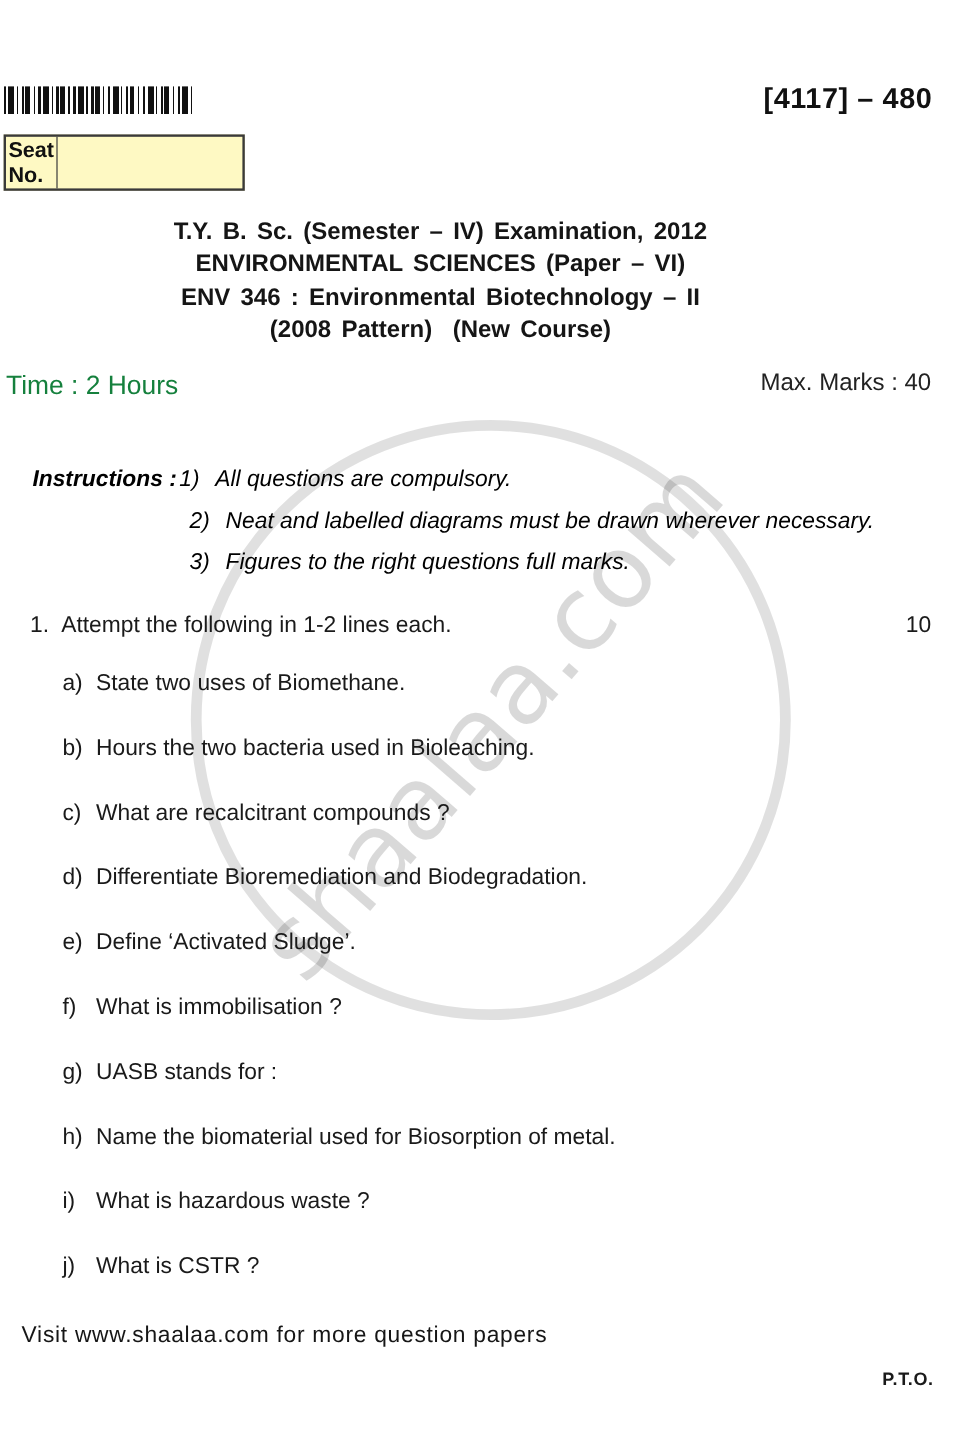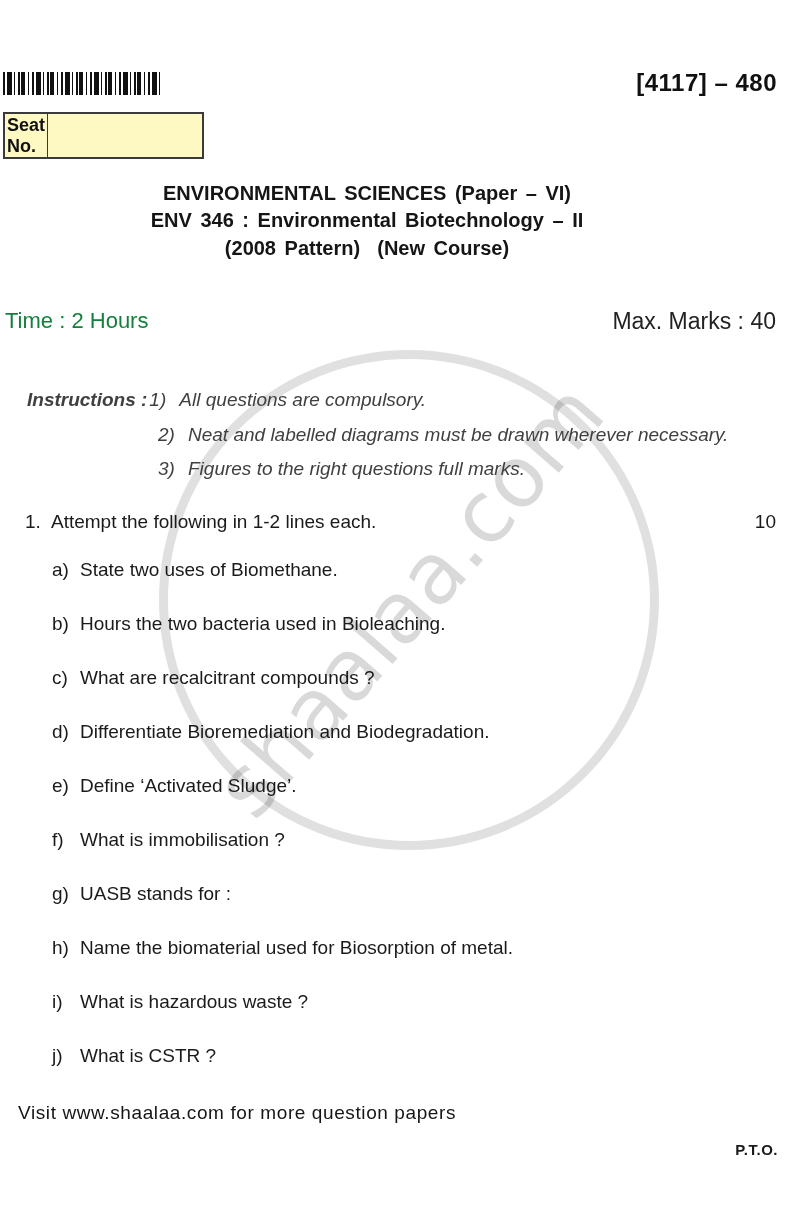--- a/index.html
+++ b/index.html
@@ -41,25 +41,25 @@
     font-weight:bold;font-size:18px;line-height:21px;padding:1px 0 0 2px;color:#111;
   }
   .seatfield{flex:1;}
   
   .titleblock{
     position:absolute;left:0;top:180px;width:734px;text-align:center;
     font-weight:bold;font-size:20px;line-height:27.4px;color:#151515;word-spacing:3px;
   }
   
   .time{position:absolute;left:5px;top:308px;font-size:22px;color:#15803d;}
-  .marks-right{position:absolute;right:24px;top:308px;font-size:23px;color:#222;}
+  .marks-right{position:absolute;right:24px;top:308px;font-size:20px;color:#222;}
   
   .instructions{
     position:absolute;left:27px;top:390px;font-style:italic;font-size:19px;
-    line-height:20px;color:#404040;
+    line-height:20px;color:#000000;
   }
   .ins-row{display:flex;margin-bottom:14.5px;}
   .ins-label{font-weight:bold;white-space:nowrap;}
   .ins-row .num{width:24px;flex:0 0 auto;margin-right:6px;text-align:left;}
   .ins-row.first .num{margin-left:2px;}
   .ins-row.rest{margin-left:131px;}
   .bld{font-weight:normal;}
   
   .q1{position:absolute;left:25px;top:511px;display:flex;font-size:19px;line-height:21px;}
   .q1 .qnum{width:26px;flex:0 0 auto;}
@@ -86,20 +86,21 @@
 
     <div class="seatbox">
       <div class="seatlabel">
         <div>Seat</div>
         <div>No.</div>
       </div>
       <div class="seatfield"></div>
     </div>
 
     <div class="titleblock">
+      <div>T.Y. B. Sc. (Semester – IV) Examination, 2012</div>
       <div>ENVIRONMENTAL SCIENCES (Paper – VI)</div>
       <div>ENV 346 : Environmental Biotechnology – II</div>
       <div>(2008 Pattern)&nbsp; (New Course)</div>
     </div>
 
     <div class="time">Time : 2 Hours</div>
     <div class="marks-right">Max. Marks : 40</div>
 
     <div class="instructions">
       <div class="ins-row first">

